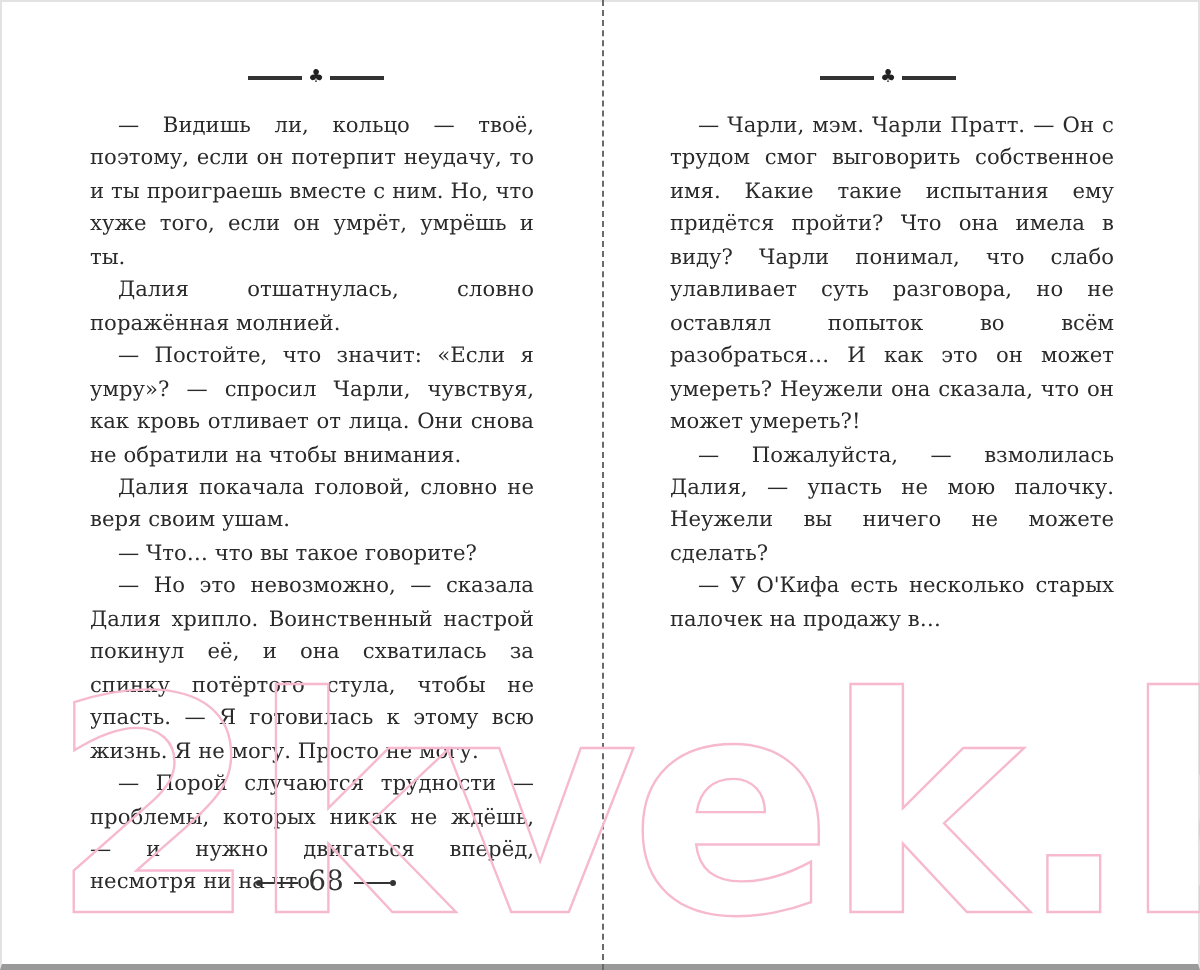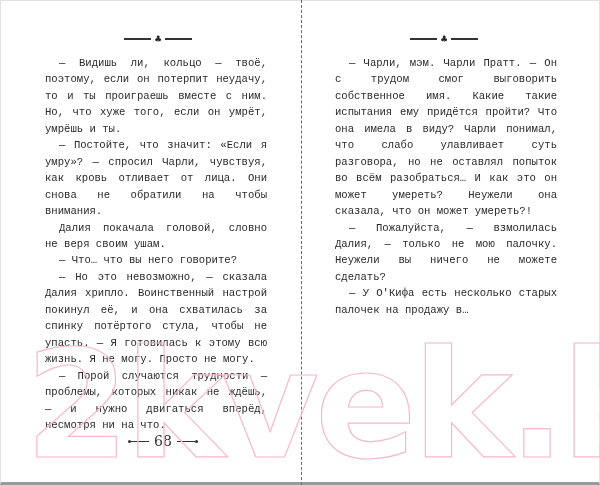--- a/index.html
+++ b/index.html
@@ -30,21 +30,21 @@
   .page.right .ornament { left: 108px; width: 68px; }
   .ornament .line { flex: 1; height: 1.5px; background: #333; }
   .ornament .glyph { font-size: 9px; color: #222; margin: 0 3px; line-height: 10px; }
   .text {
     position: absolute; top: 55px;
     font-size: 10.6px; line-height: 16.45px; color: #2a2a2a;
     text-align: justify;
   }
   .page.left .text { left: 45px; width: 222px; }
   .page.right .text { left: 33px; width: 222px; }
-  .text p { margin: 0; text-indent: 0; font-family: Liberation Mono, monospace; }
+  .text p { margin: 0; text-indent: 0; }
   .text p.ind { text-indent: 14px; }
   .folio {
     position: absolute; top: 433px; left: 128px; width: 70px;
     display: flex; align-items: center; justify-content: center;
     font-size: 14px; color: #333;
   }
   .folio .dash { width: 18px; height: 1px; background: #333; position: relative; }
   .folio .dot { width: 3px; height: 3px; background: #333; border-radius: 50%; }
   .folio .num { margin: 0 5px; }
   .watermark {
@@ -62,23 +62,24 @@
 <div class="frame"></div>
 
 <div class="page left">
   <div class="ornament">
     <span class="line"></span>
     <span class="glyph">♣</span>
     <span class="line"></span>
   </div>
   <div class="text">
     <p class="ind">— Видишь ли, кольцо — твоё, поэтому, если он потерпит неудачу, то и ты проиграешь вместе с ним. Но, что хуже того, если он умрёт, умрёшь и ты.</p>
+    <p class="ind">Далия отшатнулась, словно поражённая молнией.</p>
     <p class="ind">— Постойте, что значит: «Если я умру»? — спросил Чарли, чувствуя, как кровь отливает от лица. Они снова не обратили на чтобы внимания.</p>
     <p class="ind">Далия покачала головой, словно не веря своим ушам.</p>
-    <p class="ind">— Что… что вы него говорите?</p>
+    <p class="ind">— Что… что вы такое говорите?</p>
     <p class="ind">— Но это невозможно, — сказала Далия хрипло. Воинственный настрой покинул её, и она схватилась за спинку потёртого стула, чтобы не упасть. — Я готовилась к этому всю жизнь. Я не могу. Просто не могу.</p>
     <p class="ind">— Порой случаются трудности — проблемы, которых никак не ждёшь, — и нужно двигаться вперёд, несмотря ни на что.</p>
 
   </div>
   <div class="folio">
     <span class="dot"></span>
     <span class="dash"></span>
     <span class="num">68</span>
     <span class="dash"></span>
     <span class="dot"></span>
@@ -88,19 +89,19 @@
 <div class="gutter"></div>
 
 <div class="page right">
   <div class="ornament">
     <span class="line"></span>
     <span class="glyph">♣</span>
     <span class="line"></span>
   </div>
   <div class="text">
     <p class="ind">— Чарли, мэм. Чарли Пратт. — Он с трудом смог выговорить собственное имя. Какие такие испытания ему придётся пройти? Что она имела в виду? Чарли понимал, что слабо улавливает суть разговора, но не оставлял попыток во всём разобраться… И как это он может умереть? Неужели она сказала, что он может умереть?!</p>
-    <p class="ind">— Пожалуйста, — взмолилась Далия, — только не мою палочку. Неужели вы ничего не можете сделать?</p>
+    <p class="ind">— Пожалуйста, — взмолилась Далия, — упасть не мою палочку. Неужели вы ничего не можете сделать?</p>
     <p class="ind">— У О'Кифа есть несколько старых палочек на продажу в…</p>
 
   </div>
 </div>
 
 <div class="watermark">2kvek.by</div>
 
 </body></html>

